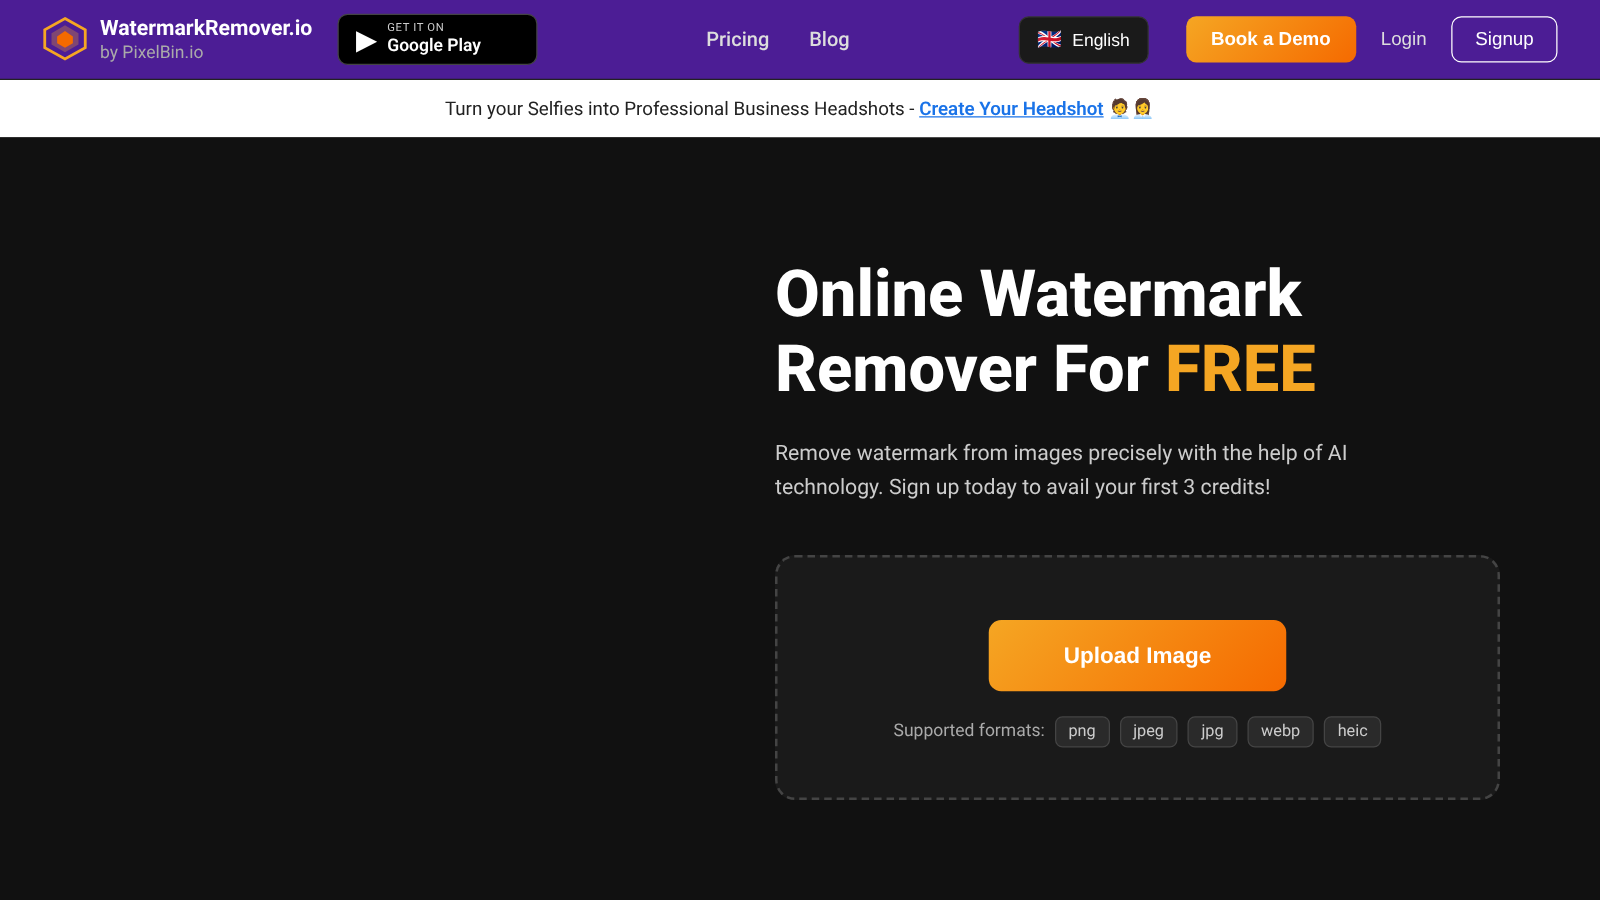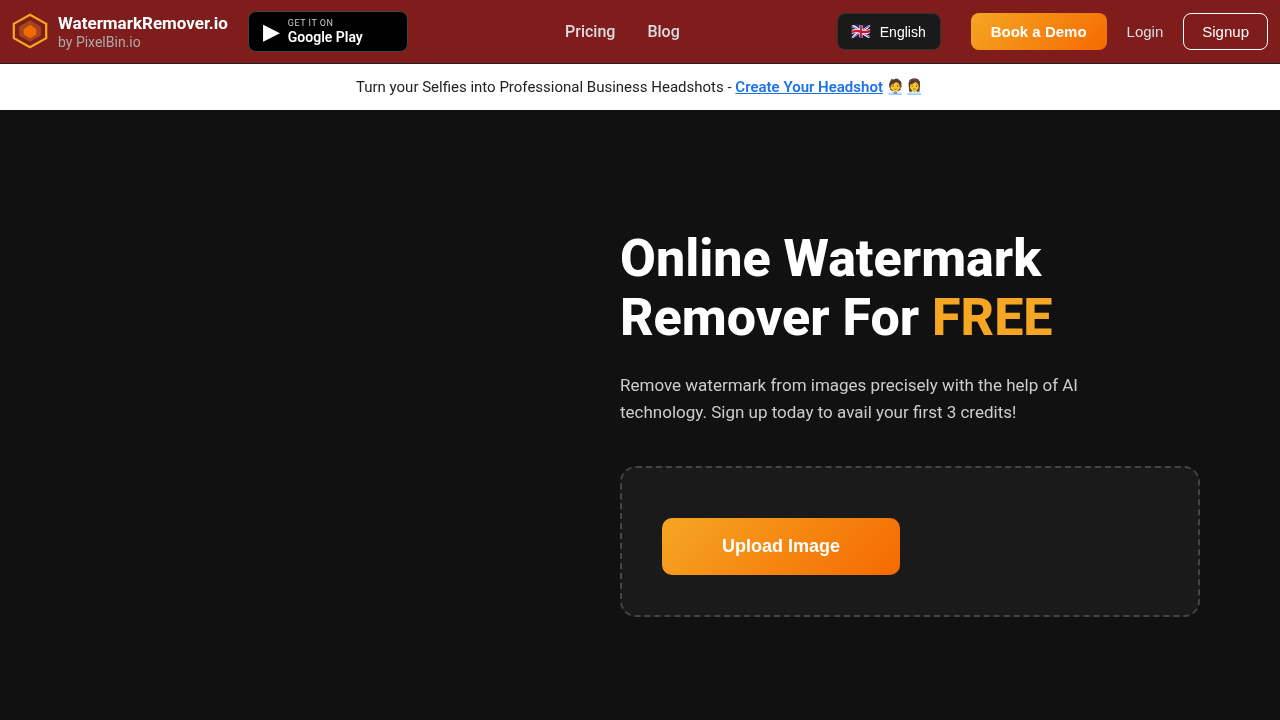--- a/index.html
+++ b/index.html
@@ -3,23 +3,23 @@
   <meta charset="utf-8">
   <style>
     * { margin: 0; padding: 0; box-sizing: border-box; }
     body { font-family: -apple-system, BlinkMacSystemFont, 'Segoe UI', Roboto, sans-serif; background: #111; color: #fff; }
 
     
     .navbar {
       display: flex;
       align-items: center;
       justify-content: space-between;
-      padding: 0 12px;
+      padding: 0 34px;
       height: 64px;
-      background: #7f1d1d;
+      background: #4c1d95;
       border-bottom: 1px solid #222;
     }
     .nav-left {
       display: flex;
       align-items: center;
       gap: 20px;
     }
     .logo-wrap {
       display: flex;
       align-items: center;
@@ -190,20 +190,21 @@
       margin-bottom: 40px;
     }
 
     
     .upload-box {
       background: #1a1a1a;
       border: 2px dashed #444;
       border-radius: 16px;
       padding: 50px 40px 40px;
       display: flex;
+      flex-direction: column;
       align-items: center;
       gap: 20px;
       max-width: 580px;
     }
     .upload-btn {
       background: linear-gradient(135deg, #f5a623, #f56a00);
       border: none;
       border-radius: 10px;
       padding: 18px 60px;
       color: #fff;
@@ -302,15 +303,23 @@
   </div>
   <div class="right-panel">
     <h1 class="headline">
       <span>Online Watermark</span><br>
       <span>Remover For </span><span class="headline-free">FREE</span>
     </h1>
     <p class="subtext">Remove watermark from images precisely with the help of AI technology. Sign up today to avail your first 3 credits!</p>
 
     <div class="upload-box">
       <button class="upload-btn">Upload Image</button>
+      <div class="formats-row">
+        <span>Supported formats:</span>
+        <span class="format-badge">png</span>
+        <span class="format-badge">jpeg</span>
+        <span class="format-badge">jpg</span>
+        <span class="format-badge">webp</span>
+        <span class="format-badge">heic</span>
+      </div>
     </div>
   </div>
 </div>
 
 </body></html>

